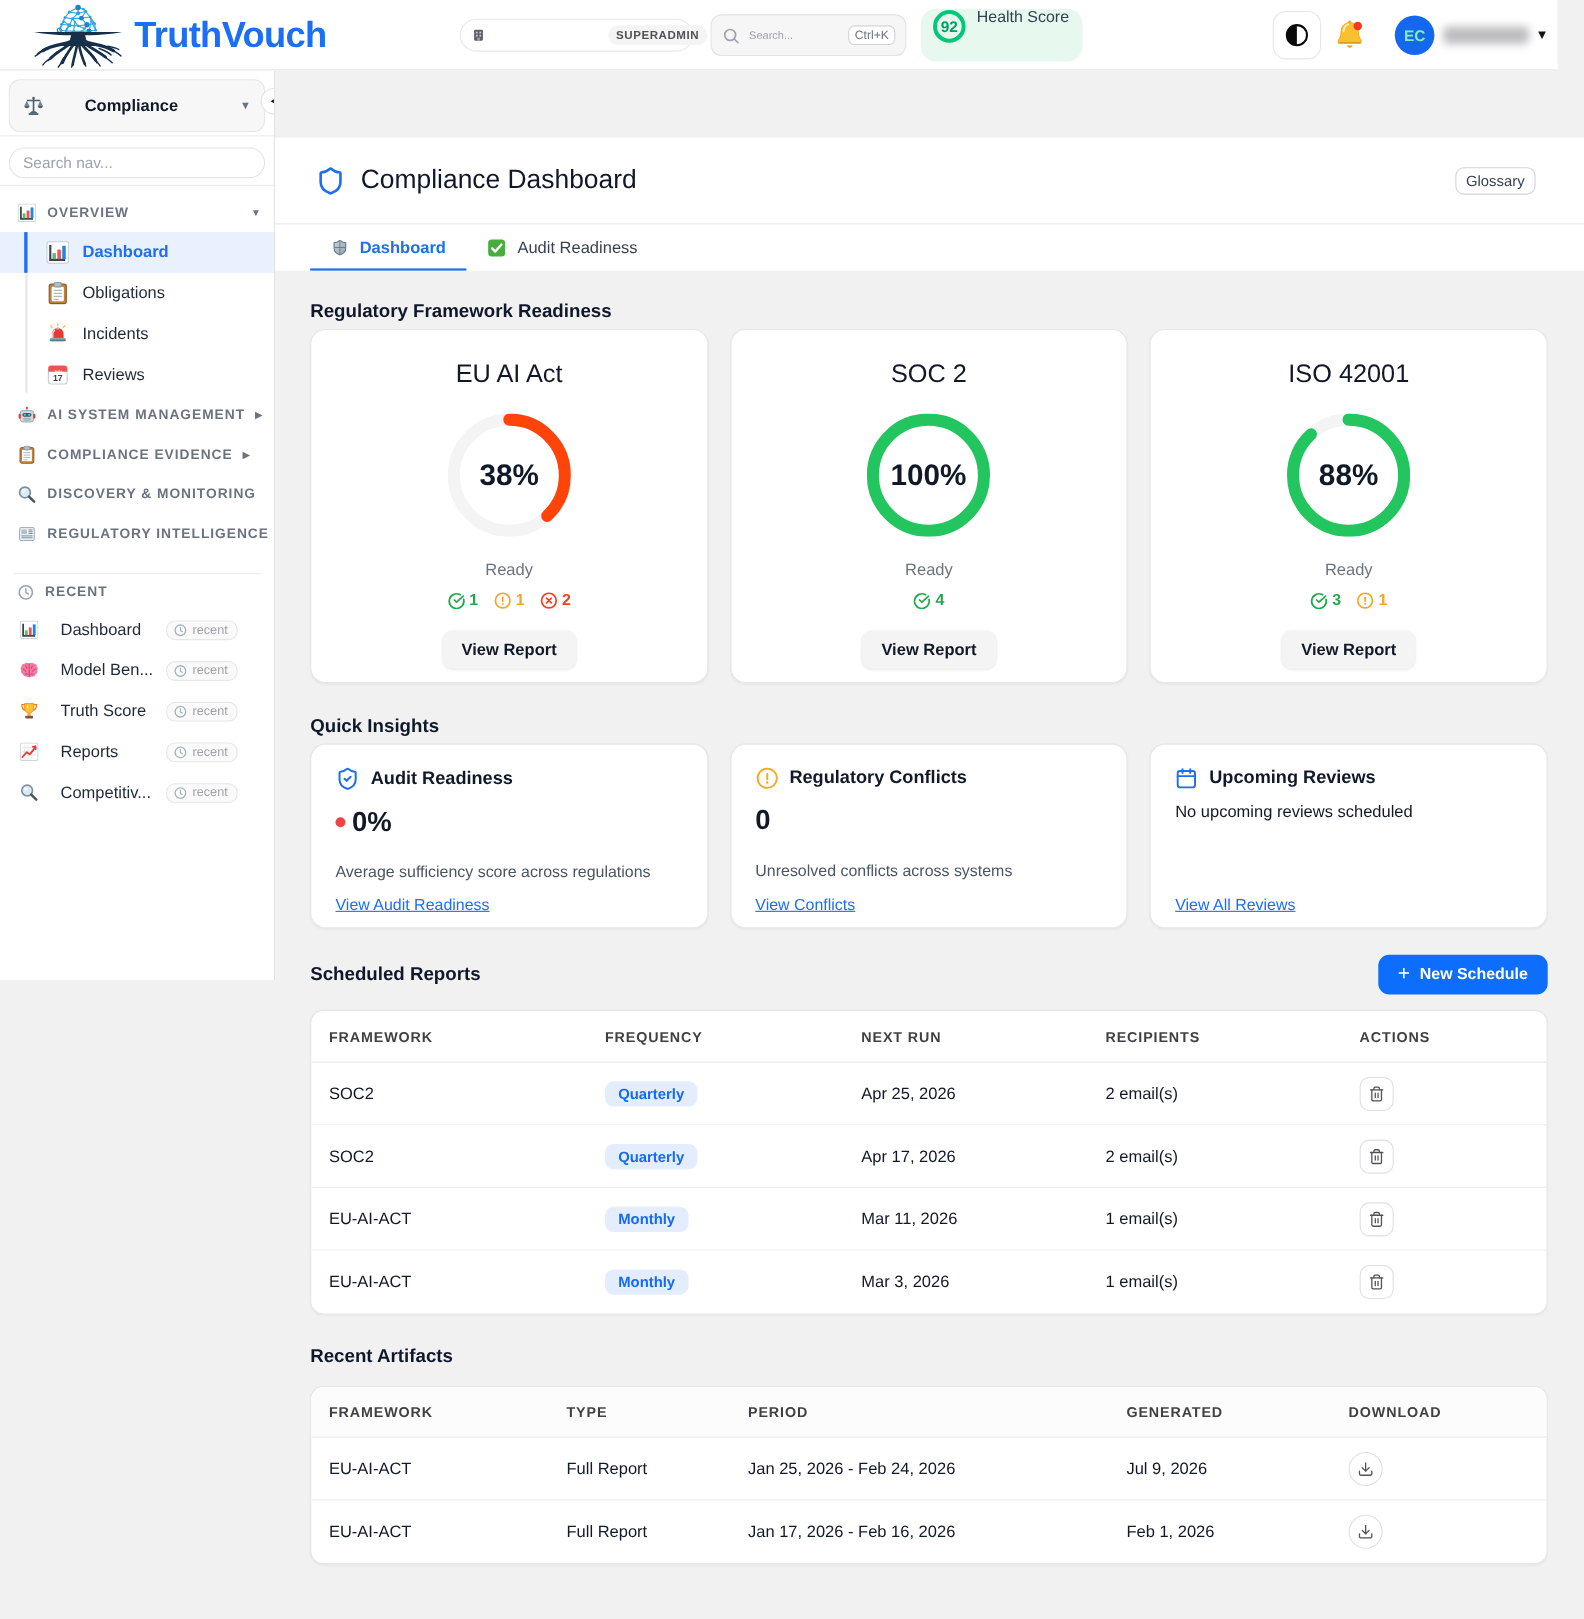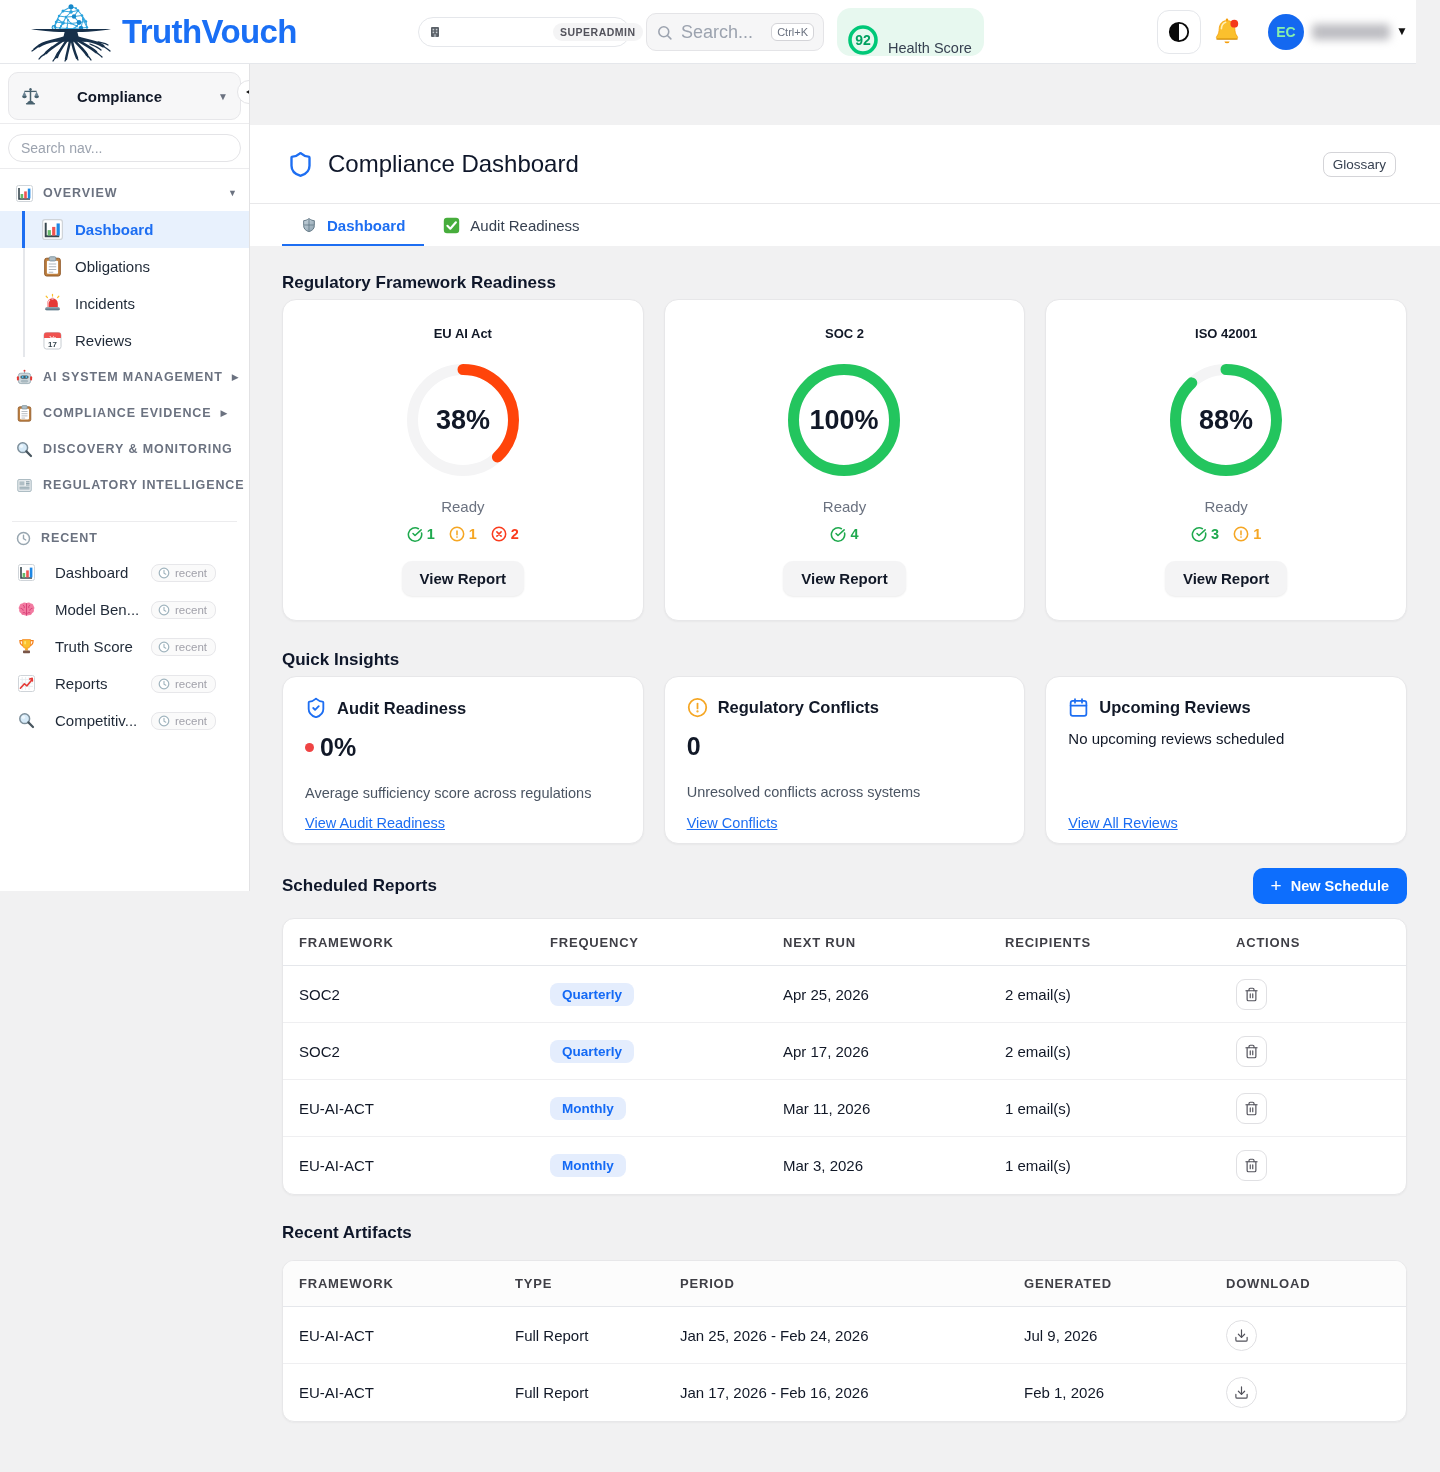--- a/index.html
+++ b/index.html
@@ -8,23 +8,23 @@
 
 
 .header { position:absolute; top:0; left:0; width:1416px; height:64px; background:#ffffff; border-bottom:1px solid #e5e7eb; z-index:30; }
 .brand { position:absolute; left:30px; top:2px; display:flex; align-items:center; }
 .brand-name { font-size:33px; font-weight:800; color:#1a6ff5; letter-spacing:-0.6px; margin-left:10px; line-height:60px; }
 .account-pill { position:absolute; left:418px; top:17px; width:212px; height:30px; border:1px solid #e5e7eb; border-radius:15px; background:#fff; display:flex; align-items:center; padding:0 9px 0 10px;gap:48px; }
 .org-blur { width:60px; height:13px; margin-left:7px; border-radius:4px; background:#c6c6cb; filter:blur(3px); }
 .role-badge { margin-left:9px; background:#f4f4f5; color:#52525b; font-size:10.5px; font-weight:700; letter-spacing:0.5px; border-radius:9px; padding:3px 7px; }
 .pill-caret { margin-left:auto; color:#52525b; font-size:10px; }
 .search-box { position:absolute; left:646px; top:13px; width:178px; height:38px; background:#f6f6f7; border:1px solid #e4e4e7; border-radius:10px; display:flex; align-items:center; padding:0 9px; }
-.search-ph { color:#9ca3af; font-size:18px; margin-left:8px; flex:1; }
+.search-ph { color:#9ca3af; font-size:10px; margin-left:8px; flex:1; }
 .kbd { border:1px solid #d4d4d8; background:#fff; border-radius:6px; font-size:11px; color:#6b7280; padding:2px 5px; }
-.health-pill { position:absolute; left:837px; top:8px; height:48px; background:#e7f8ef; border-radius:14px; display:flex; align-items:flex-end; padding:0 12px 0 10px; }
+.health-pill { position:absolute; left:837px; top:8px; height:48px; background:#e7f8ef; border-radius:14px; display:flex; align-items:flex-start; padding:0 12px 0 10px; }
 .health-ring { width:32px; height:32px; }
 .health-num { font-size:14px; font-weight:700; fill:#00a060; }
 .health-label { margin-left:9px; color:#374151; font-size:14.5px; }
 .signalr { position:absolute; left:997px; top:0; height:64px; display:flex; align-items:center; color:#0fae62; font-size:15px; }
 .signalr-label { margin-left:8px; }
 .theme-btn { position:absolute; left:1157px; top:10px; width:44px; height:44px; border:1px solid #e5e7eb; border-radius:12px; background:#fff; display:flex; align-items:center; justify-content:center; }
 .bell { position:absolute; left:1212px; top:17px; width:30px; height:30px; }
 .avatar { position:absolute; left:1268px; top:14px; width:36px; height:36px; border-radius:50%; background:#1468f0; color:#86efac; font-size:14px; font-weight:700; display:flex; align-items:center; justify-content:center; }
 .user-blur { position:absolute; left:1312px; top:24px; width:78px; height:16px; border-radius:4px; background:#bdbdc2; filter:blur(4px); }
 .user-caret { position:absolute; left:1396px; top:24px; font-size:12px; color:#111; }
@@ -65,21 +65,21 @@
 .glossary-btn { border:1px solid #d4d4d8; background:#fff; border-radius:8px; font-size:13.5px; color:#374151; padding:4px 9px; font-family:inherit; }
 .tabs-row { height:42px; display:flex; padding-left:32px; }
 .tab { display:flex; align-items:center; gap:10px; padding:0 19px; font-size:15px; color:#374151; position:relative; }
 .tab.active { color:#1d6ef2; font-weight:700; }
 .tab.active:after { content:""; position:absolute; left:0; right:0; bottom:0; height:2.5px; background:#1d6ef2; }
 
 .content { padding:27px 33px 0 32px; }
 .sec-title { font-size:17px; font-weight:700; color:#0f172a; }
 .cards3 { display:grid; grid-template-columns:1fr 1fr 1fr; gap:20px; margin-top:6px; }
 .fw-card { background:#fff; border:1px solid #e7e7e9; border-radius:14px; height:322px; text-align:center; padding-top:26px; box-shadow:0 1px 2px rgba(0,0,0,0.04); }
-.fw-name { font-size:13px; font-weight:700; }
+.fw-name { font-size:23px; font-weight:400; }
 .ring-wrap { margin-top:23px; display:flex; justify-content:center; }
 .ring-pct { font-size:27px; font-weight:800; fill:#111827; }
 .fw-ready { margin-top:22px; color:#6b7280; font-size:15px; }
 .fw-badges { margin-top:11px; display:flex; justify-content:center; gap:14px; font-size:14.5px; font-weight:700; }
 .fw-badge { display:flex; align-items:center; gap:4px; }
 .view-report { margin:19px auto 0; display:block; background:#f4f4f5; border:none; border-radius:10px; font-size:15px; font-weight:700; color:#111827; padding:9px 18px; font-family:inherit; box-shadow:0 1px 2px rgba(0,0,0,0.08); }
 
 .qi-head { margin-top:29px; }
 .qi-card { background:#fff; border:1px solid #e7e7e9; border-radius:14px; height:168px; padding:20px 22px 12px; display:flex; flex-direction:column; box-shadow:0 1px 2px rgba(0,0,0,0.04); }
 .qi-title-row { display:flex; align-items:center; gap:10px; }

